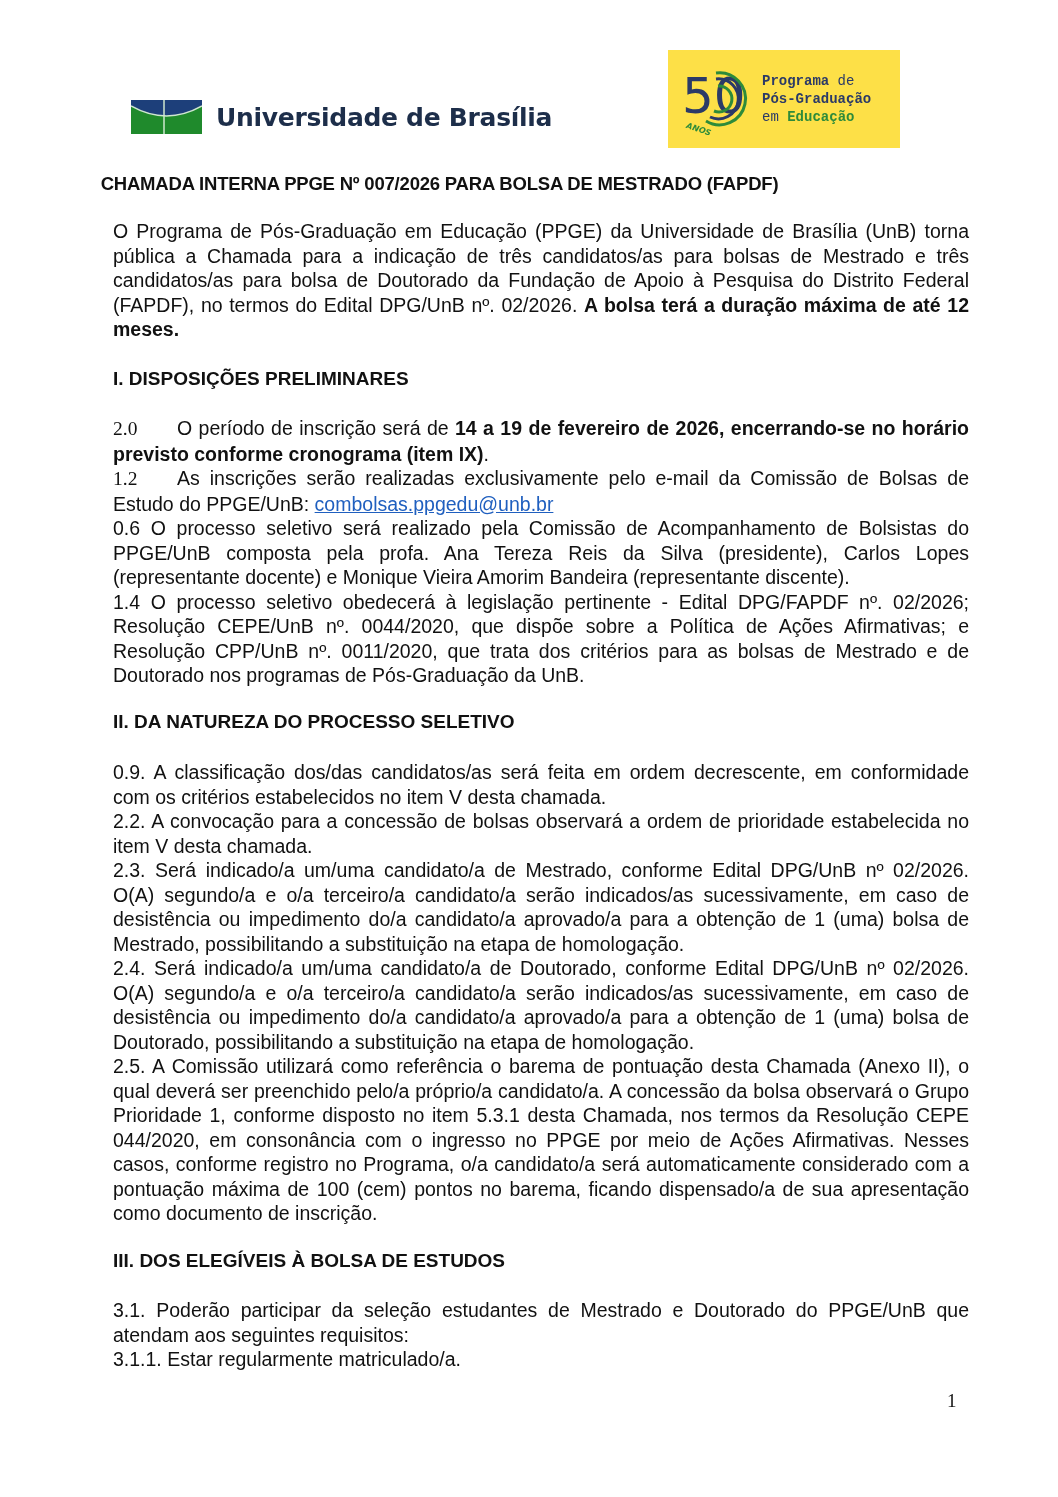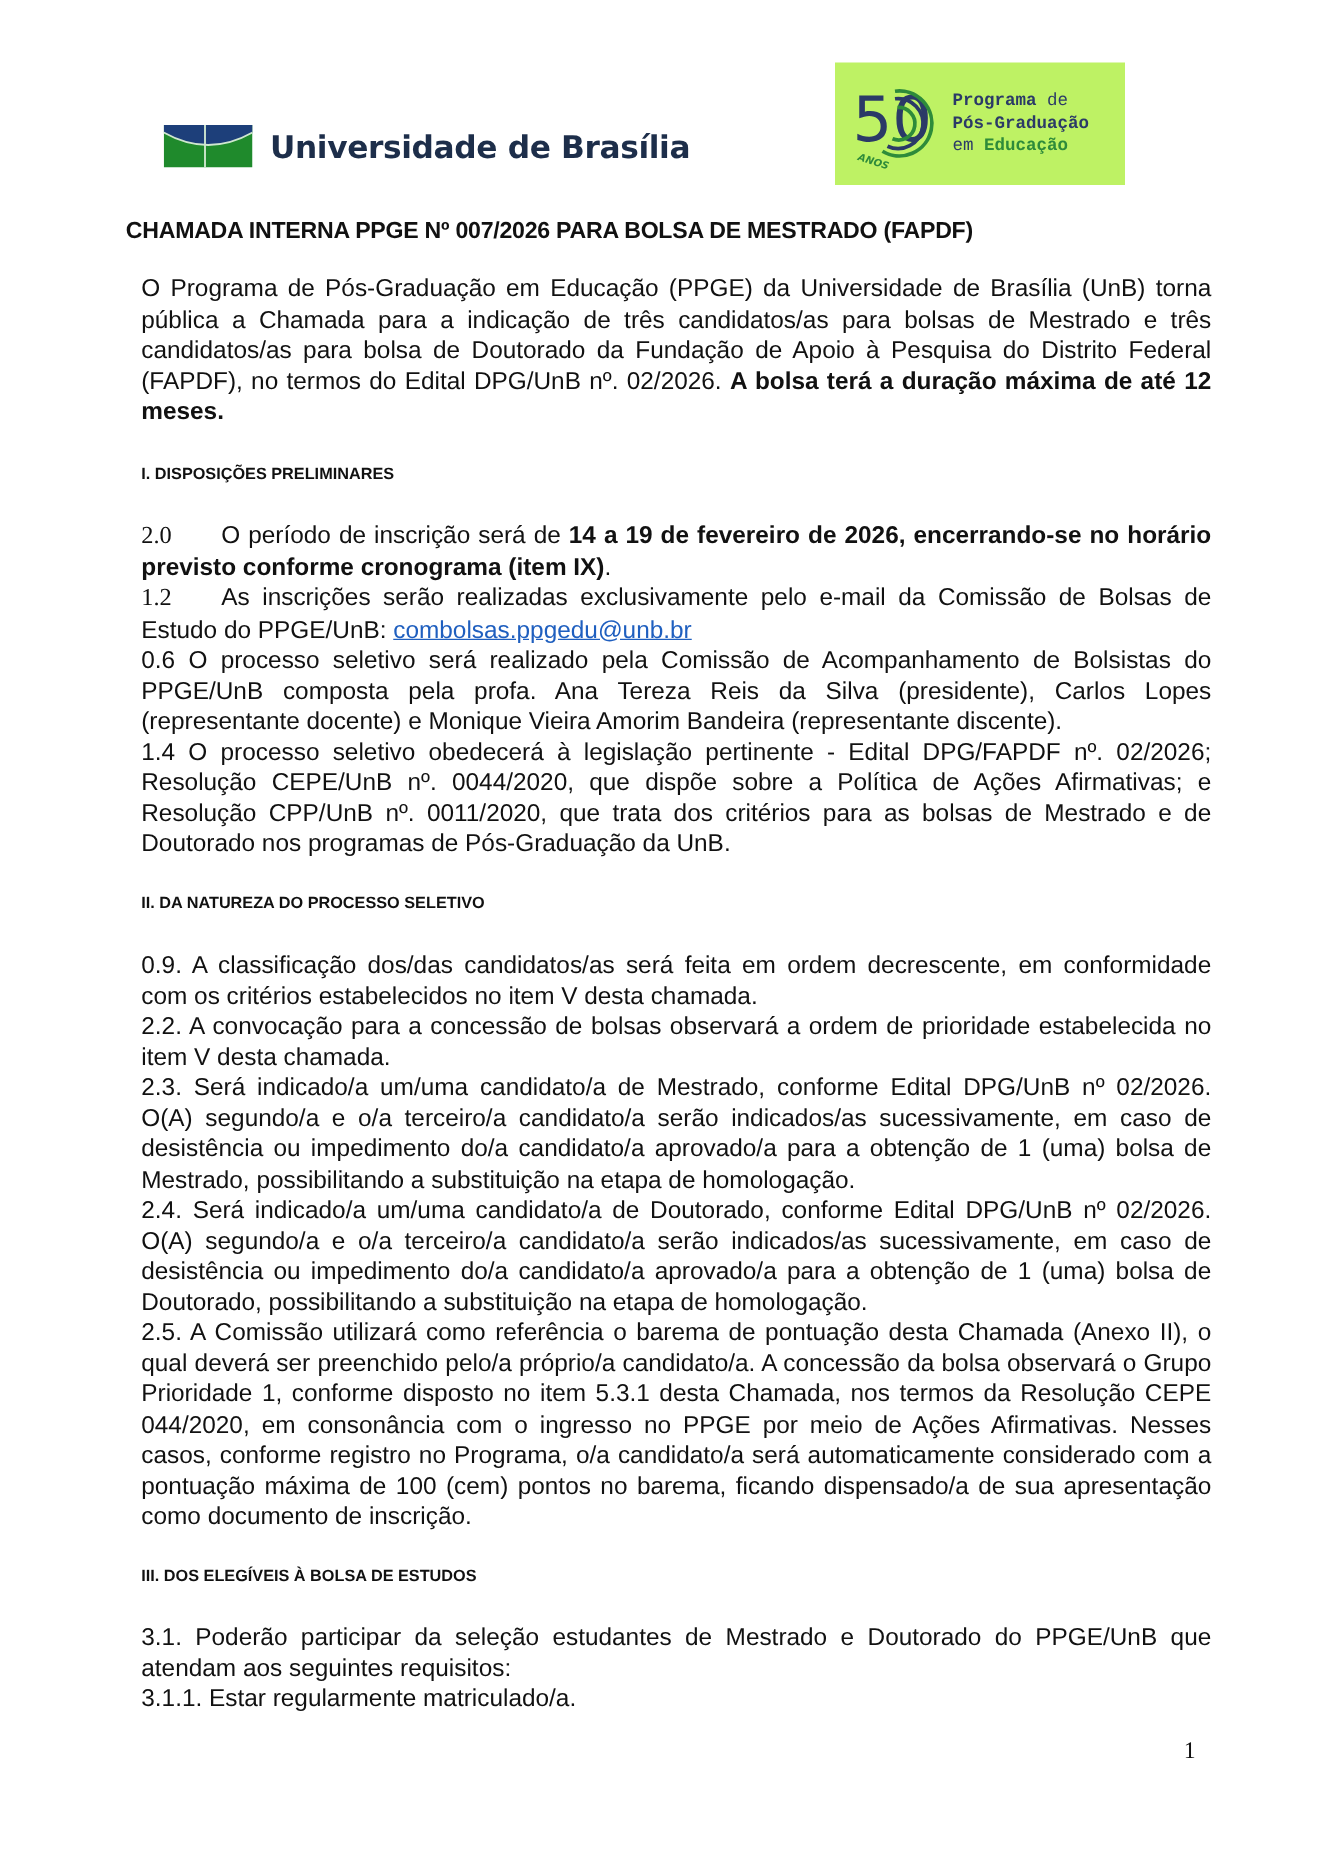--- a/index.html
+++ b/index.html
@@ -1,29 +1,29 @@
 <!DOCTYPE html>
 <html><head>
 <meta charset="utf-8">
 <style>
   html, body { margin: 0; padding: 0; background: #ffffff; }
   body { width: 1058px; height: 1497px; position: relative; overflow: hidden; font-family: "Liberation Sans", sans-serif; color: #111; }
   .header { position: absolute; left: 0; top: 0; width: 1058px; height: 160px; }
   .unb-logo { position: absolute; left: 131px; top: 100px; display: flex; align-items: center; }
   .unb-mark { width: 71px; height: 34px; position: relative; }
   .unb-name { margin-left: 14px; font-family: "DejaVu Sans", sans-serif; font-weight: bold; font-size: 25px; color: #1d2e4a; letter-spacing: -0.3px; }
-  .ppge-logo { position: absolute; left: 668px; top: 50px; width: 232px; height: 98px; background: #bef264; display: flex; align-items: center; }
+  .ppge-logo { position: absolute; left: 668px; top: 50px; width: 232px; height: 98px; background: #fde047; display: flex; align-items: center; }
   .ppge-mark { width: 80px; height: 80px; margin-left: 8px; }
   .ppge-text { margin-left: 6px; font-family: Liberation Mono, monospace; font-size: 14px; line-height: 18px; color: #2b3a67; }
   .ppge-text b { font-weight: bold; }
   .ppge-text .green { color: #2e8b3a; font-weight: bold; }
   .title { position: absolute; left: 0; width: 879px; top: 173px; text-align: center; font-weight: bold; font-size: 18.5px; letter-spacing: -0.2px; }
   .content { position: absolute; left: 113px; width: 856px; font-size: 19.5px; line-height: 24.5px; }
   .p { margin: 0; text-align: justify; }
-  .h { margin: 0; font-weight: bold; font-size: 13px; }
+  .h { margin: 0; font-weight: bold; font-size: 19px; }
   .num-serif { font-family: "Liberation Serif", serif; display: inline-block; width: 64px; }
   a.email { color: #1f5fbf; text-decoration: underline; }
   .page-num { position: absolute; left: 947px; top: 1390px; font-family: "Liberation Serif", serif; font-size: 19px; }
 </style>
 </head>
 <body>
 
 <div class="header">
   <div class="unb-logo">
     <svg class="unb-mark" viewBox="0 0 71 34" width="71" height="34">

